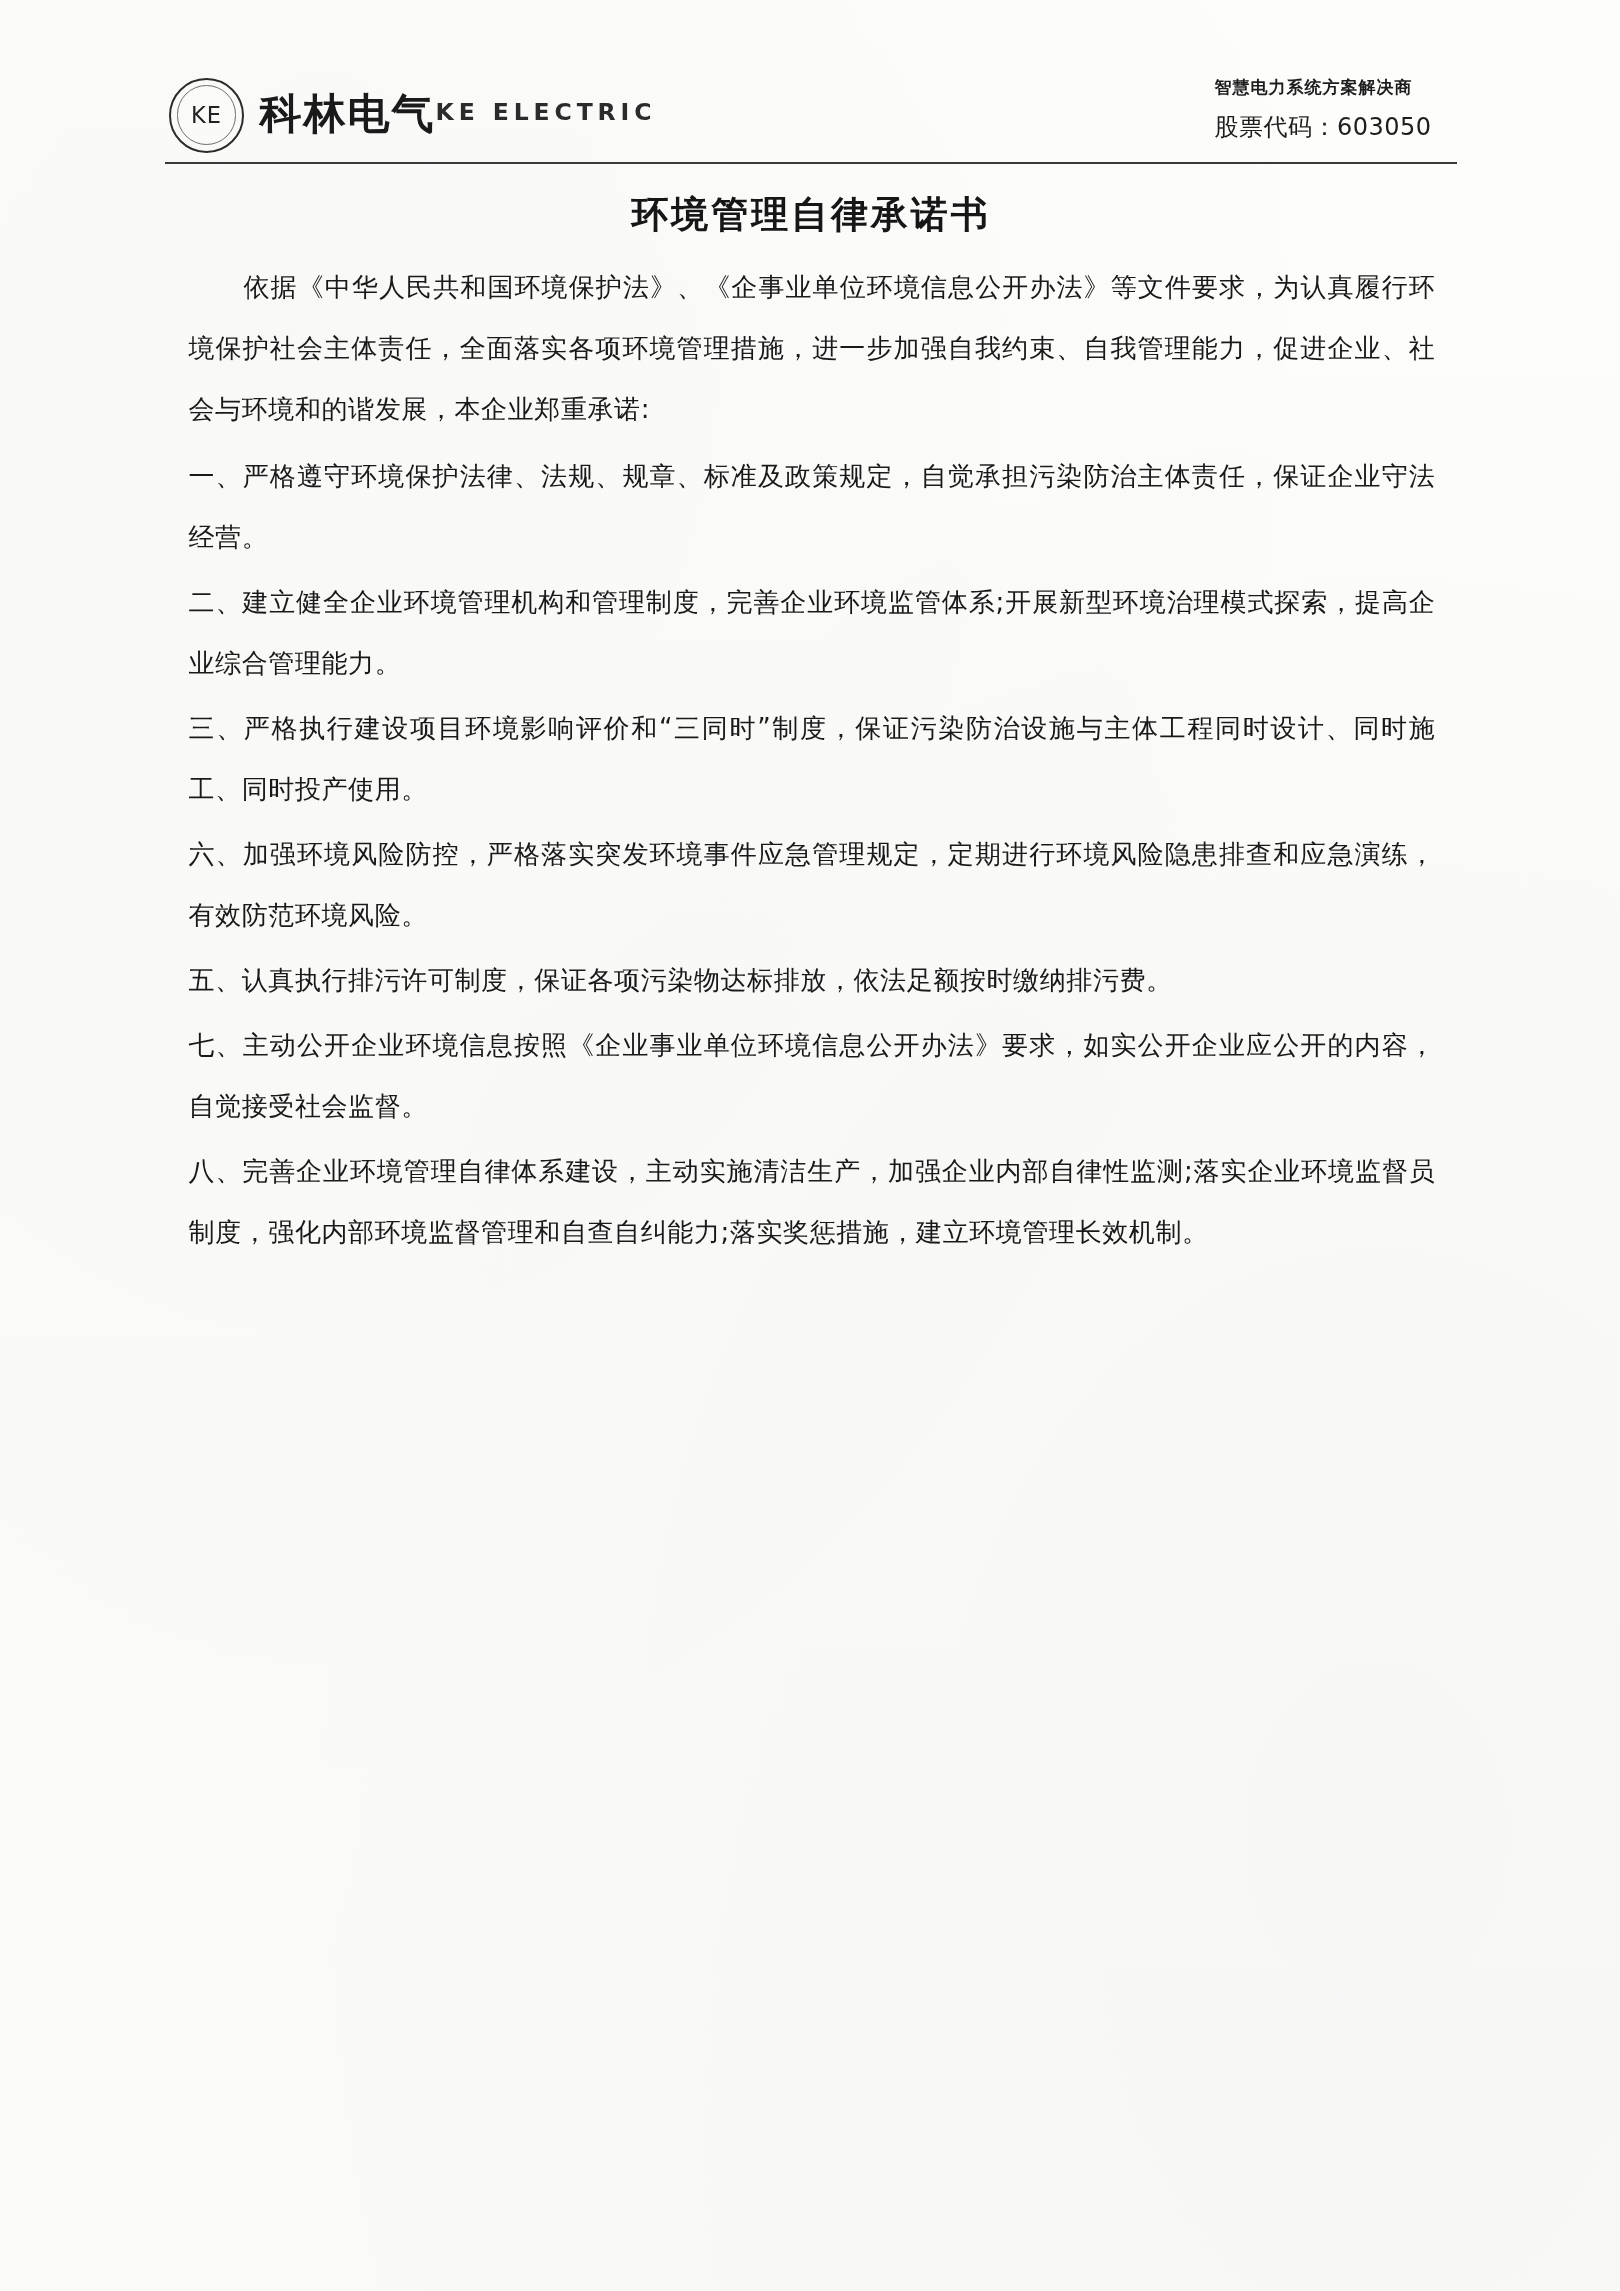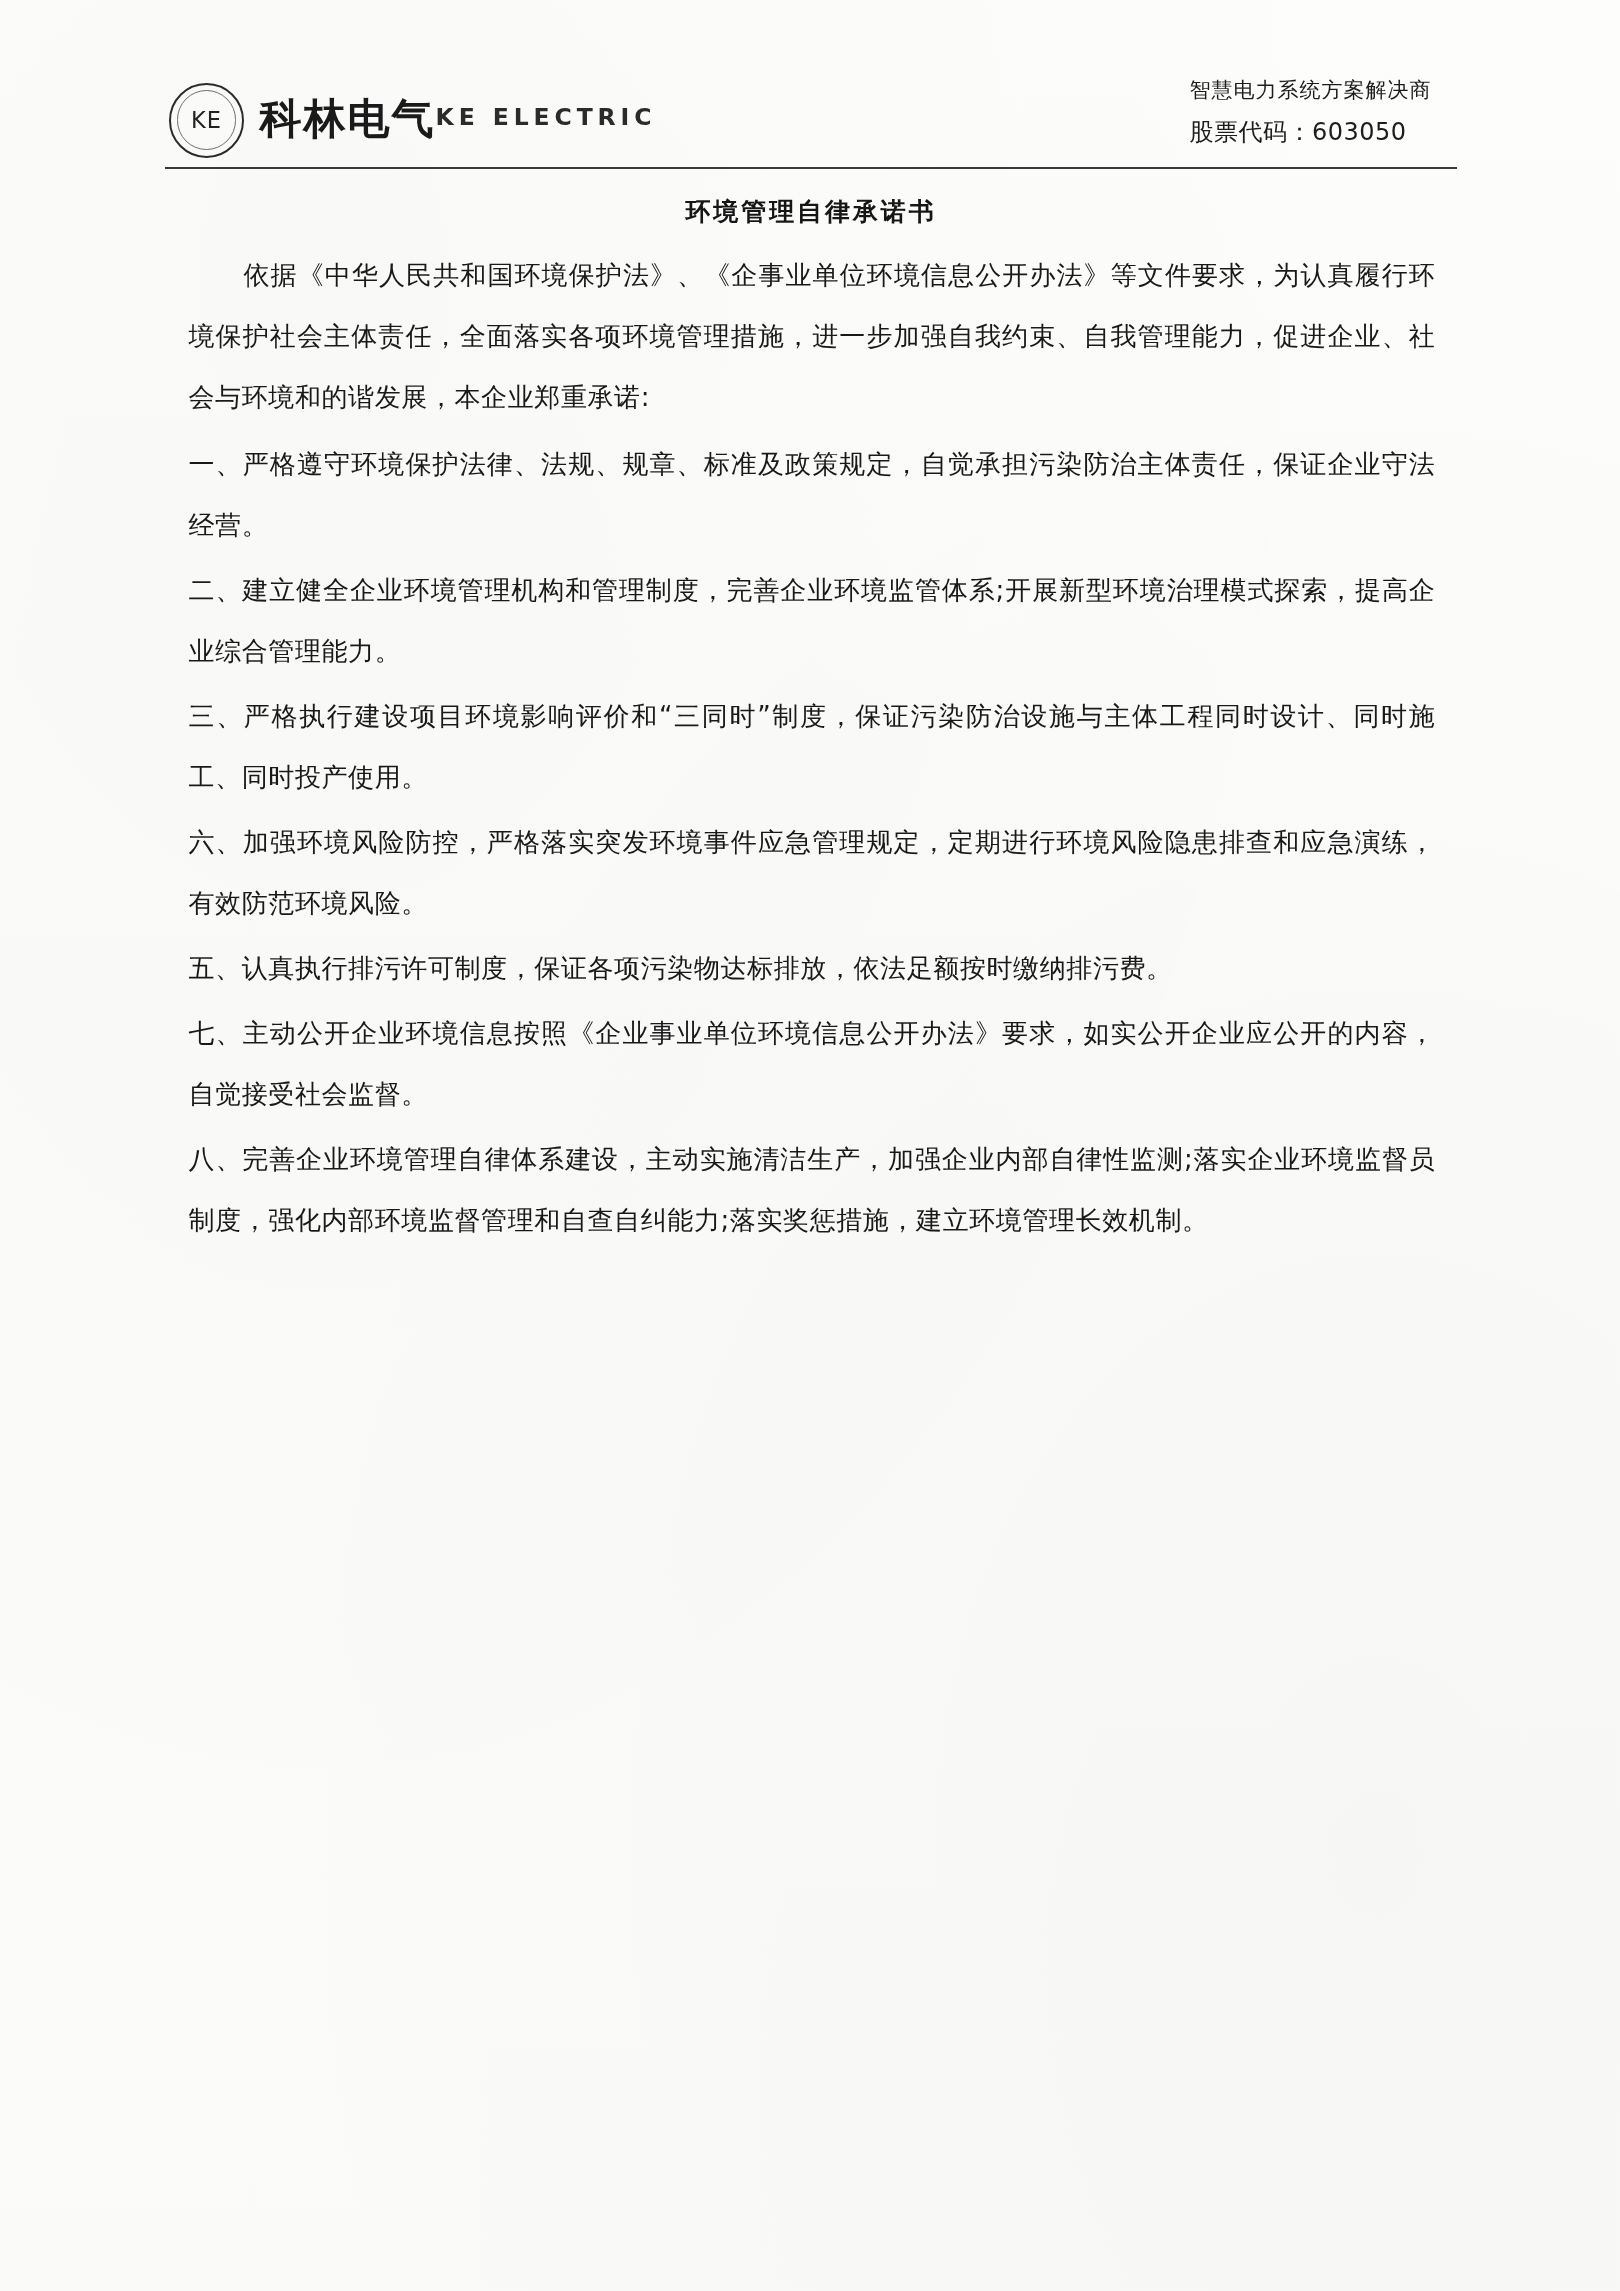--- a/index.html
+++ b/index.html
@@ -97,37 +97,38 @@
     letter-spacing: 4.9px;
     color: #2b2b2b;
   }
 
   .head-right {
     text-align: left;
     padding-bottom: 9.8px;
     padding-right: 25.5px;
   }
   .head-right .slogan {
-    font-size: 21px;
+    font-size: 17px;
     letter-spacing: 1px;
     color: #1d1d1d;
     white-space: nowrap;
+    font-weight: bold;
   }
   .head-right .stock {
     margin-top: 11.8px;
     font-size: 24px;
     letter-spacing: 0.5px;
     color: #1d1d1d;
     white-space: nowrap;
   }
 
   
   .doc-title {
     text-align: center;
-    font-size: 25px;
+    font-size: 37px;
     font-weight: 700;
     letter-spacing: 2.9px;
     color: #161616;
     margin: 25.5px 0 17.6px 0;
   }
 
   .doc-body {
     padding: 0 21.6px 0 23.5px;
   }
 

